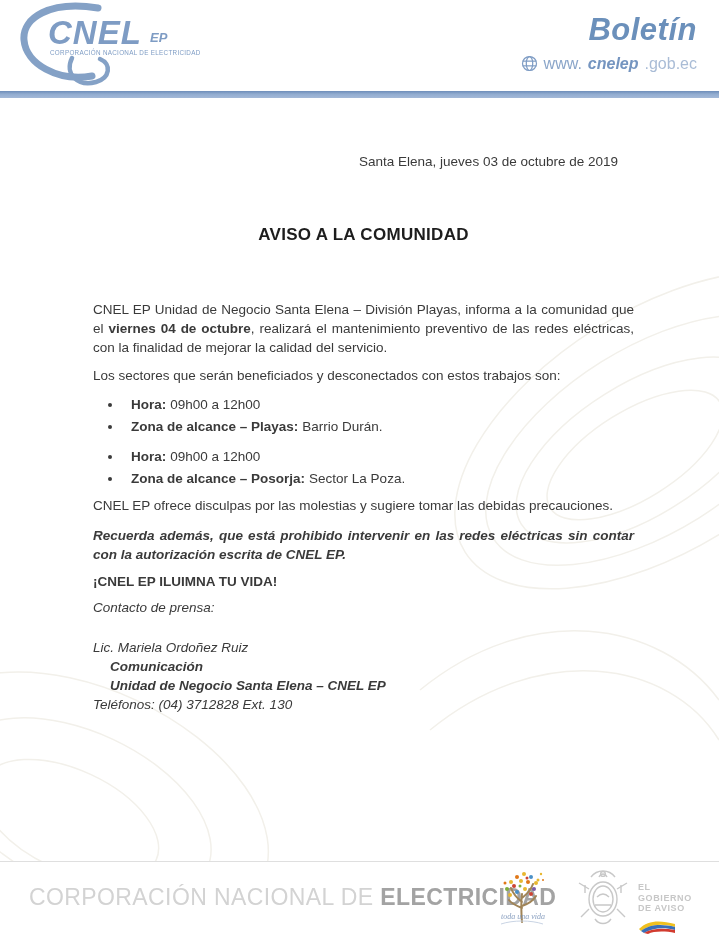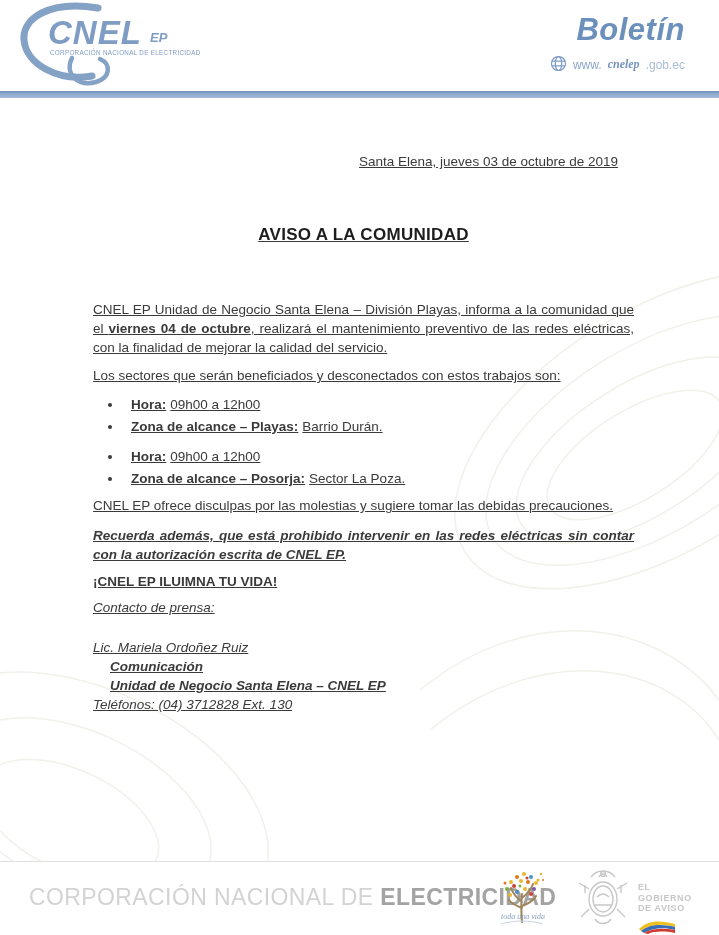--- a/index.html
+++ b/index.html
@@ -7,43 +7,43 @@
   body { font-family:"Liberation Sans", sans-serif; }
   .page {
     position:relative; width:719px; height:935px; margin:0 auto;
     background:#ffffff; overflow:hidden;
   }
 
   
   .watermark { position:absolute; inset:0; pointer-events:none; z-index:0; }
 
   
-  .header { position:absolute; top:0; left:0; right:12px; height:105px; background:#fff; z-index:2; }
+  .header { position:absolute; top:0; left:0; right:0; height:105px; background:#fff; z-index:2; }
   .logo-svg { position:absolute; left:12px; top:2px; width:215px; height:90px; }
   .header-right { position:absolute; right:22px; top:14px; text-align:right; }
   .boletin {
     font-size:31px; font-weight:bold; font-style:italic;
     color:#6b90bb; letter-spacing:0.5px; line-height:32px;
   }
   .website {
-    margin-top:9px; font-size:12px; color:#8aa5c9;
-    display:flex; align-items:flex-end; justify-content:flex-end; gap:6px;
-  }
-  .website .domain { font-weight:bold; font-style:italic; color:#7595c0;font-family:Liberation Serif, serif; }
+    margin-top:9px; font-size:16px; color:#8aa5c9;
+    display:flex; align-items:flex-start; justify-content:flex-end; gap:6px;
+  }
+  .website .domain { font-weight:bold; font-style:italic; color:#7595c0; }
   .website .suffix { color:#a9bcd6; }
   .globe-svg { width:17px; height:17px; display:block; }
   .blue-bar {
     position:absolute; top:91px; left:0; right:0; height:7px; z-index:2;
     background:linear-gradient(#6d8db9, #92acd0 45%, #a3b9d8);
   }
 
   
   .content {
     position:absolute; top:98px; left:93px; width:541px; z-index:1;
-    font-size:13.5px; line-height:19px; color:#3a3a3a;text-decoration:underline;
+    font-size:13.5px; line-height:19px; color:#3a3a3a;
   }
   .date-line { margin-top:54px; text-align:right; padding-right:16px; }
   .doc-title {
     margin-top:51px; text-align:center; font-size:17px; line-height:26px;
     font-weight:bold; color:#1d1d1d; letter-spacing:0.3px;
   }
   .intro { margin-top:52px; text-align:justify; }
   .sectors-line { margin-top:9px; }
   ul.bullets { margin-top:9px; padding-left:30px; list-style:disc; }
   ul.bullets.second { margin-top:8px; }

